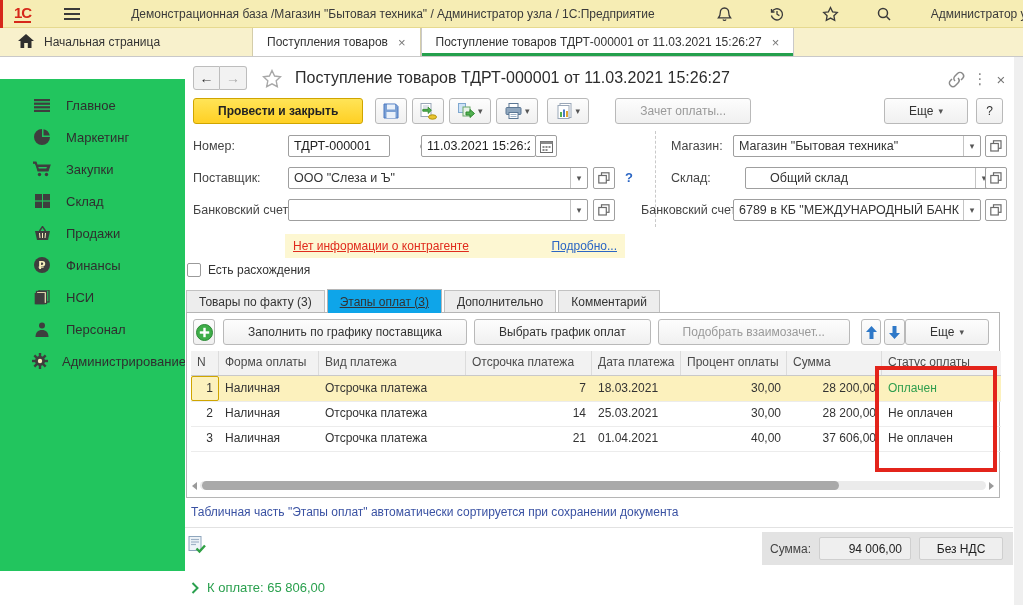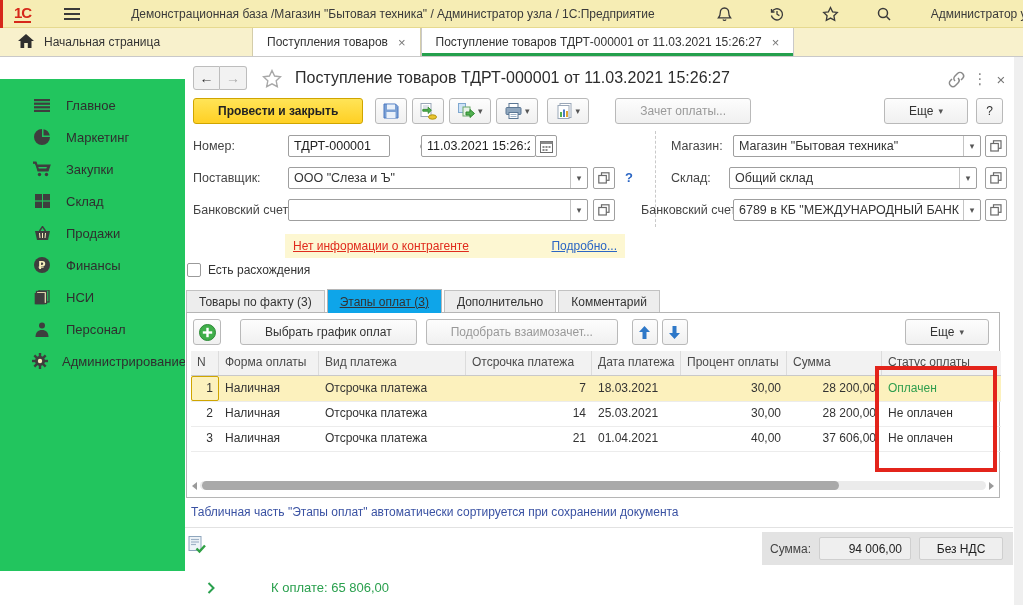--- a/index.html
+++ b/index.html
@@ -436,21 +436,21 @@
         <span class="drop">▾</span>
       </div>
       <span class="sqbtn" style="left:792px; top:2px;">
         <svg width="12" height="12" viewBox="0 0 12 12" fill="none" stroke="#6b6b6b" stroke-width="1.2">
             <rect x="3.5" y="0.8" width="7.5" height="7.5"></rect>
             <rect x="0.8" y="3.5" width="7.5" height="7.5" fill="#fff"></rect>
           </svg>
       </span>
 
       <span class="flabel" style="left:478px; top:34px;text-align:right;">Склад:</span>
-      <div class="combo" style="left:536px; top:34px; width:248px;">
+      <div class="combo" style="left:552px; top:34px; width:248px;padding-left:19px;">
         <span class="val">Общий склад</span>
         <span class="drop">▾</span>
       </div>
       <span class="sqbtn" style="left:792px; top:34px;">
         <svg width="12" height="12" viewBox="0 0 12 12" fill="none" stroke="#6b6b6b" stroke-width="1.2">
             <rect x="3.5" y="0.8" width="7.5" height="7.5"></rect>
             <rect x="0.8" y="3.5" width="7.5" height="7.5" fill="#fff"></rect>
           </svg>
       </span>
 
@@ -496,20 +496,21 @@
 
       <div class="abs" style="left:6px; top:6px; right:10px; display:flex; align-items:center;">
         <button class="addbtn">
           <svg width="17" height="17" viewBox="0 0 17 17">
               <circle cx="8.5" cy="8.5" r="8" fill="#3fae49" stroke="#2c8a36"></circle>
               <rect x="7.3" y="3.8" width="2.4" height="9.4" fill="#fff"></rect>
               <rect x="3.8" y="7.3" width="9.4" height="2.4" fill="#fff"></rect>
             </svg>
         </button>
         <span style="width:10px;"></span>
+        <button class="btn">Заполнить по графику поставщика</button>
         <span style="width:9px;"></span>
         <button class="btn">Выбрать график оплат</button>
         <span style="width:9px;"></span>
         <button class="btn disabled">Подобрать взаимозачет...</button>
         <span style="width:14px;"></span>
         <button class="updown">
           <svg width="11" height="13" viewBox="0 0 11 13">
               <path d="M5.5 0 L11 6 L7.5 6 L7.5 13 L3.5 13 L3.5 6 L0 6 Z" fill="#2e78c8"></path>
             </svg>
         </button>
@@ -592,21 +593,21 @@
           <path d="M8.5 12.5 L11.5 15.5 L17 9.5" fill="none" stroke="#2fa044" stroke-width="2.4"></path>
         </svg>
     </span>
     <div class="sumpanel" style="left:577px; top:475px; width:251px;">
       <span class="lbl">Сумма:</span>
       <span class="inset" style="width:92px;">94 006,00</span>
       <span style="width:8px;"></span>
       <span class="inset" style="width:84px; justify-content:center;">Без НДС</span>
     </div>
 
-    <div class="topay" style="left:22px; top:523px;gap:48px;">
+    <div class="topay" style="left:6px; top:523px;">
       <svg width="8" height="12" viewBox="0 0 8 12">
           <path d="M1.5 1 L6.5 6 L1.5 11" fill="none" stroke="#2aa04e" stroke-width="2"></path>
         </svg>
       <span>К оплате: 65 806,00</span>
     </div>
 
     <div class="redbox" style="left:690px; top:309px; width:122px; height:106px;"></div>
 
     <div class="right-gutter"></div>
   </main>

